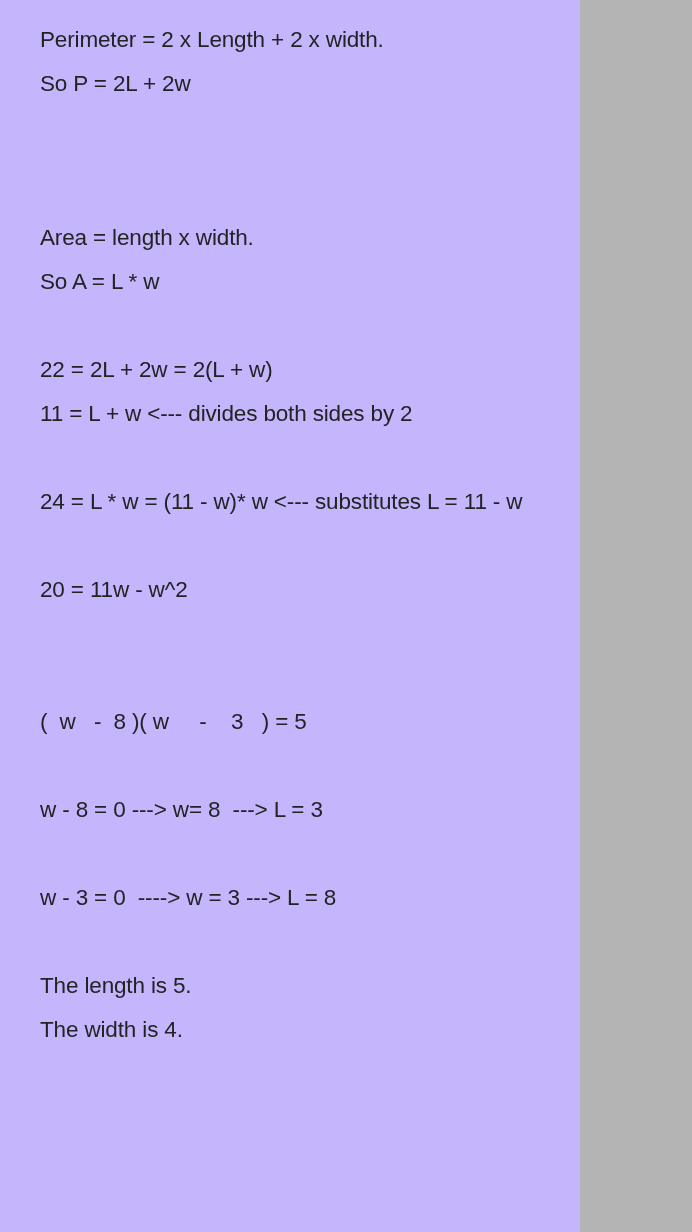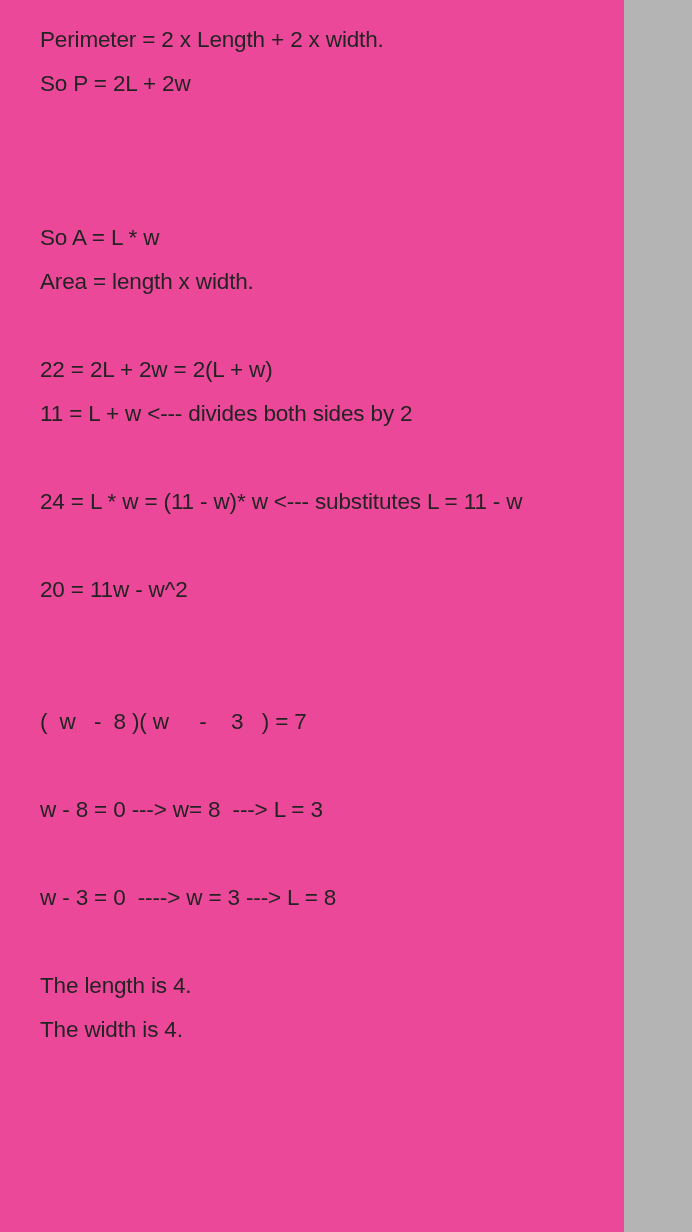--- a/index.html
+++ b/index.html
@@ -8,23 +8,23 @@
   }
   body {
     width: 692px;
     height: 1232px;
     background: #b4b4b4;
     font-family: "Liberation Sans", "DejaVu Sans", sans-serif;
     overflow: hidden;
   }
   #page {
     position: relative;
-    width: 624px;
+    width: 580px;
     height: 1232px;
-    background: #ec4899;
+    background: #c4b5fd;
     box-sizing: border-box;
     padding: 0;
   }
   #worksheet {
     position: absolute;
     left: 40px;
     top: 0px;
     width: 652px;
   }
   .block {
@@ -57,22 +57,22 @@
     <div class="block">
       <div class="line">Perimeter = 2 x Length + 2 x width.</div>
       <div class="line">So P = 2L + 2w</div>
     </div>
 
     <div class="spacer"></div>
     <div class="spacer"></div>
     <div class="spacer half"></div>
 
     <div class="block">
+      <div class="line">Area = length x width.</div>
       <div class="line">So A = L * w</div>
-      <div class="line">Area = length x width.</div>
     </div>
 
     <div class="spacer"></div>
 
     <div class="block">
       <div class="line">22 = 2L + 2w = 2(L + w)</div>
       <div class="line">11 = L + w &lt;--- divides both sides by 2</div>
     </div>
 
     <div class="spacer"></div>
@@ -86,36 +86,36 @@
     <div class="block">
       <div class="line">20 = 11w - w^2</div>
     </div>
 
     <div class="spacer"></div>
 
 
     <div class="spacer"></div>
 
     <div class="block">
-      <div class="line">(  w   -  8 )( w     -    3   ) = 7</div>
+      <div class="line">(  w   -  8 )( w     -    3   ) = 5</div>
     </div>
 
     <div class="spacer"></div>
 
     <div class="block">
       <div class="line">w - 8 = 0 ---&gt; w= 8  ---&gt; L = 3</div>
     </div>
 
     <div class="spacer"></div>
 
     <div class="block">
       <div class="line">w - 3 = 0  ----&gt; w = 3 ---&gt; L = 8</div>
     </div>
 
     <div class="spacer"></div>
 
     <div class="block">
-      <div class="line">The length is 4.</div>
+      <div class="line">The length is 5.</div>
       <div class="line">The width is 4.</div>
     </div>
 
   </div>
 </div>
 
 </body></html>

